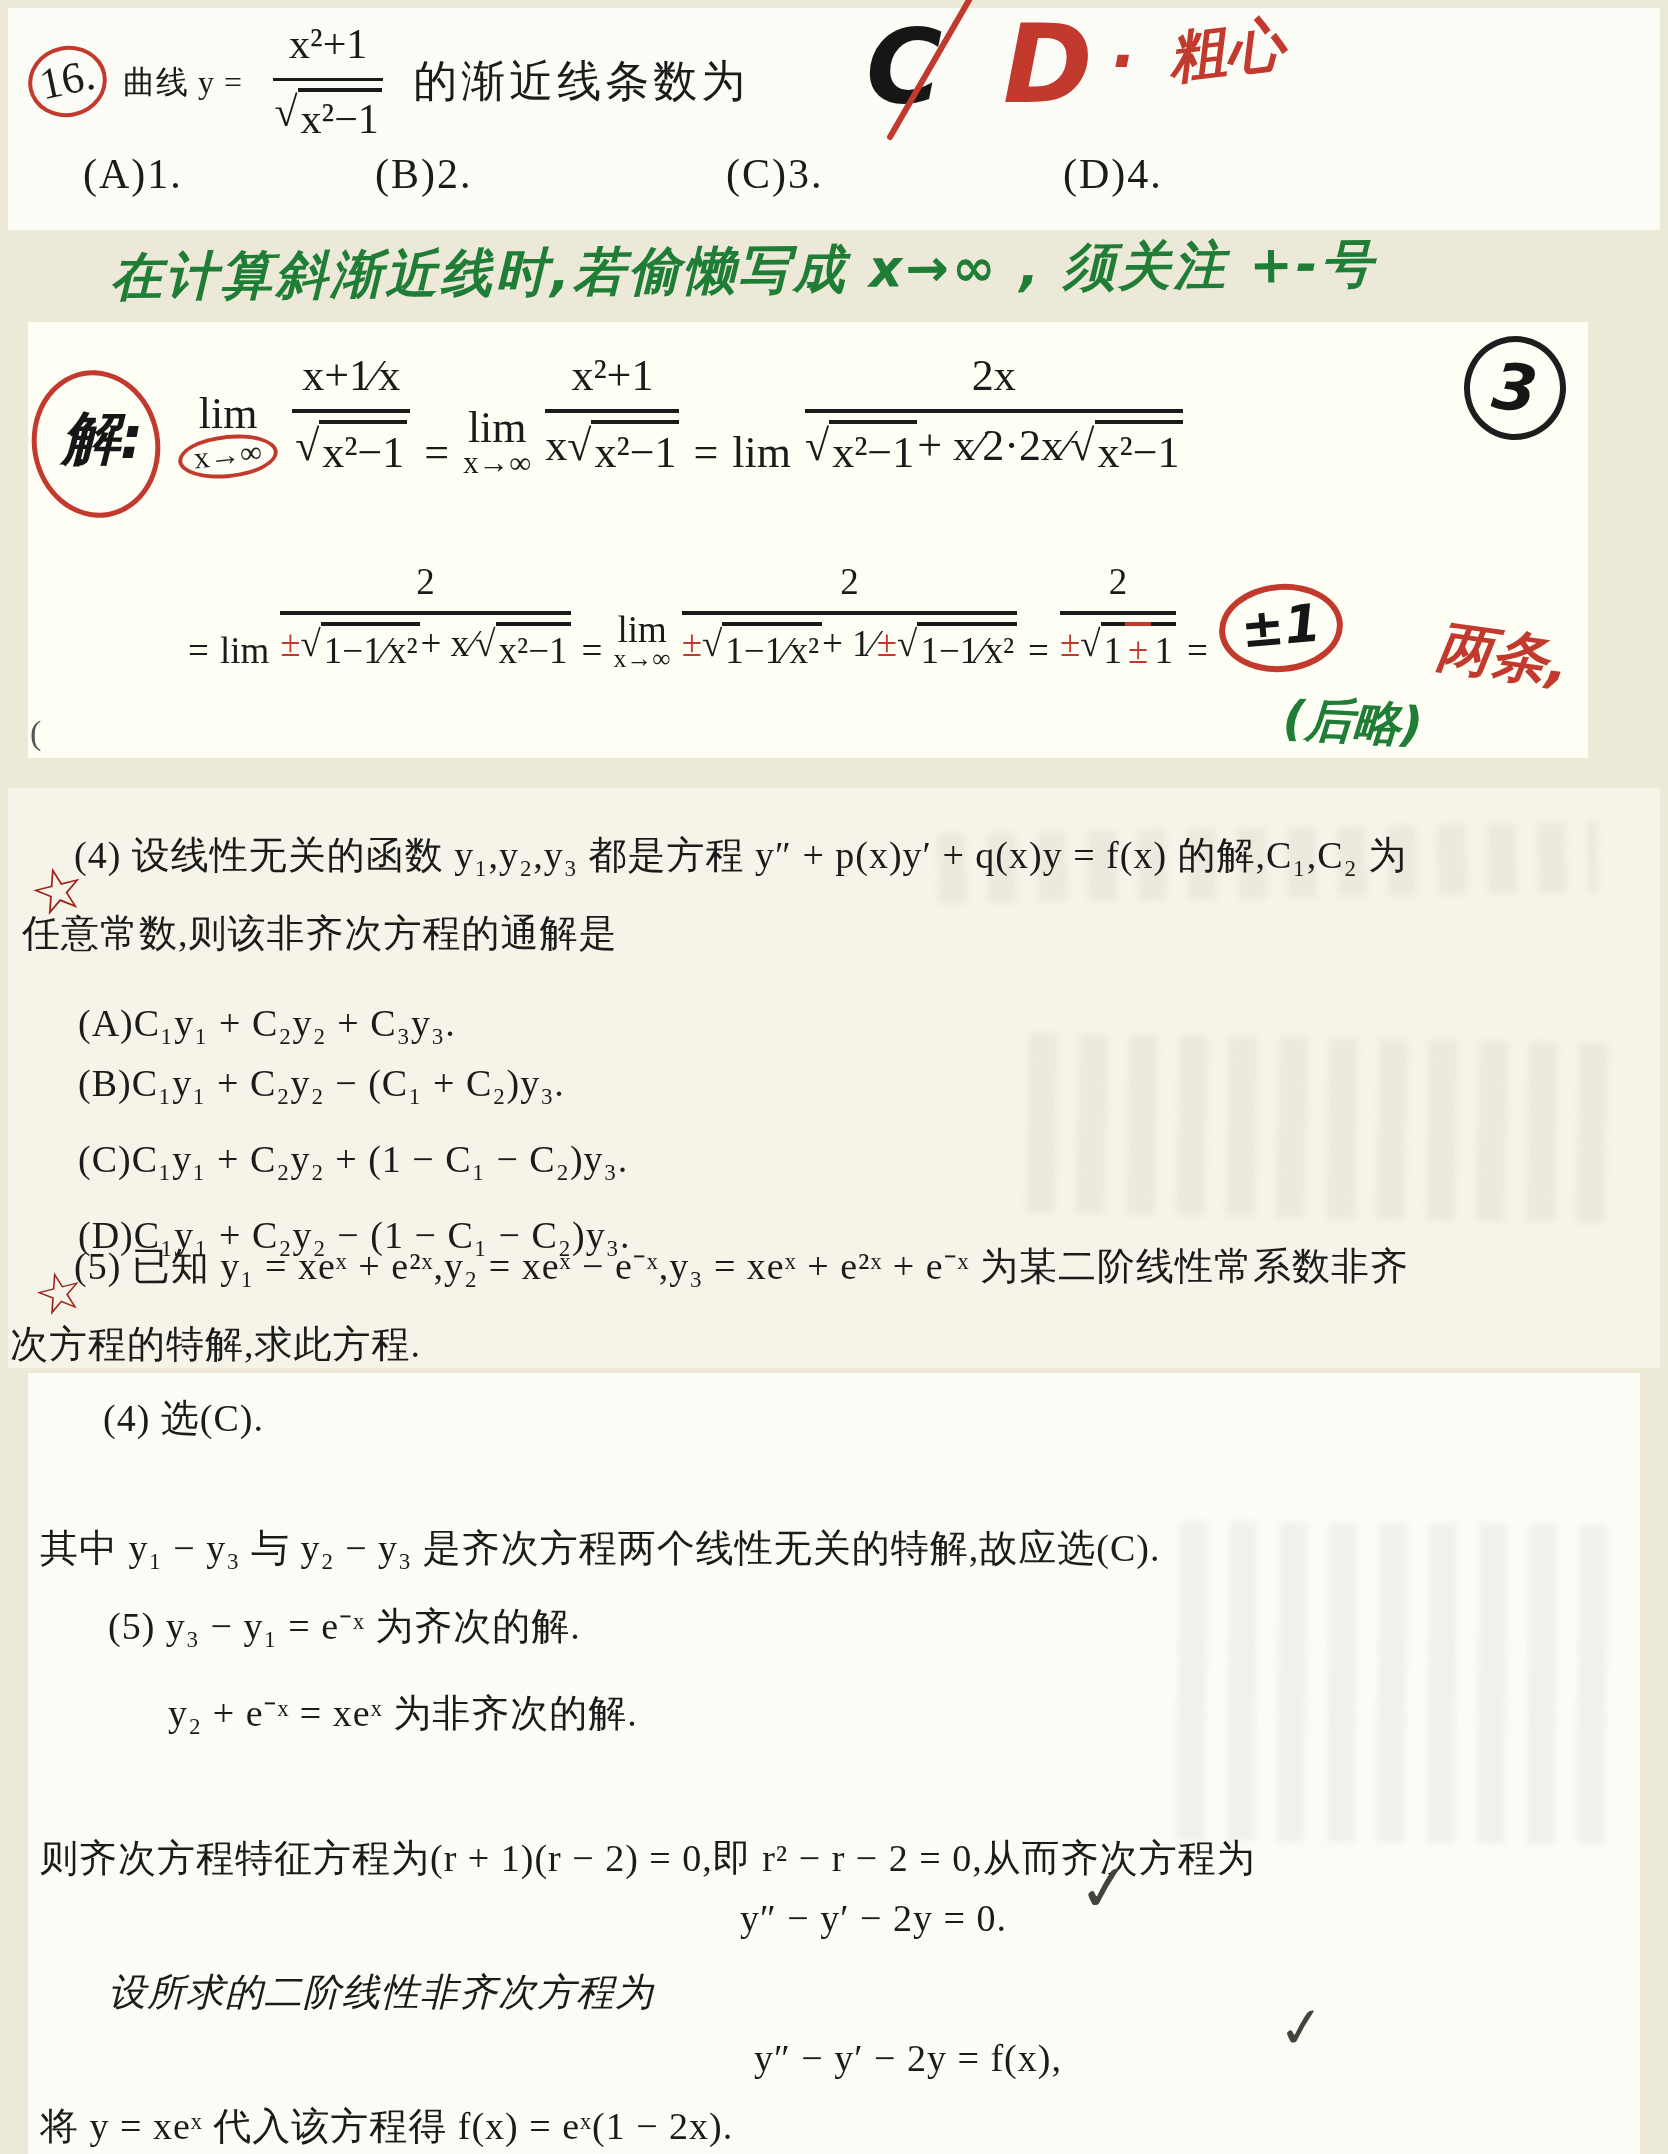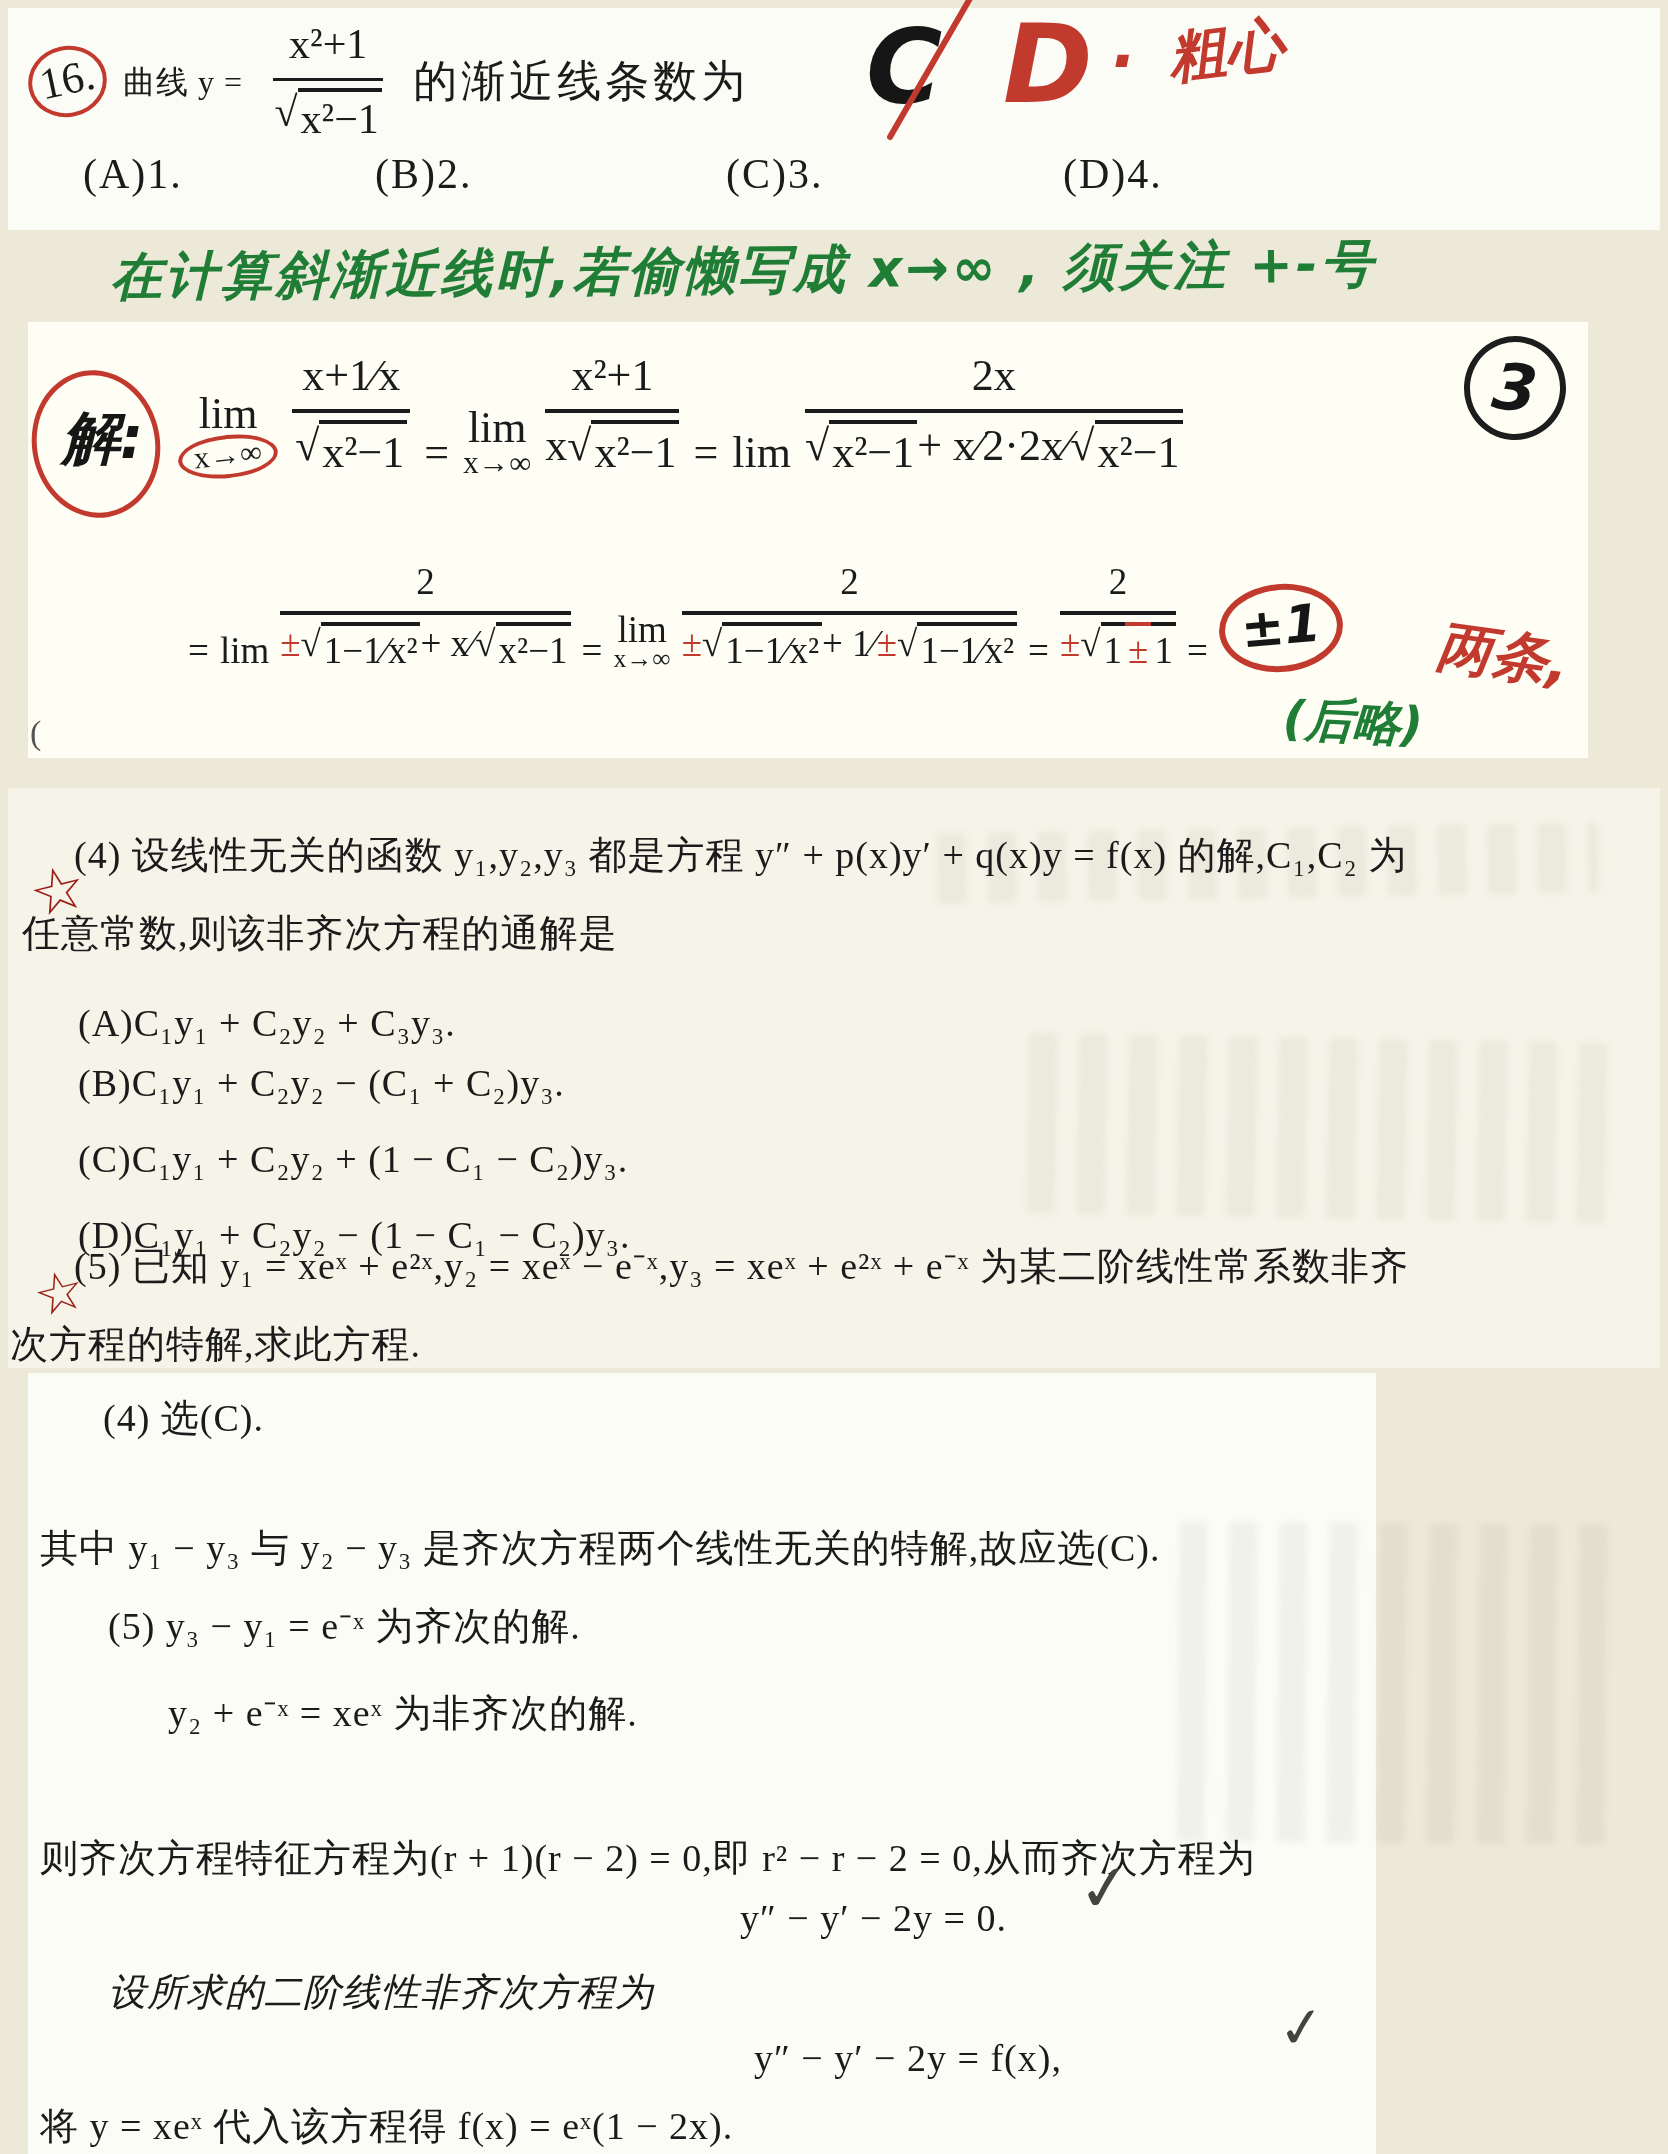--- a/index.html
+++ b/index.html
@@ -193,21 +193,21 @@
     <span class="print abs" style="left:70px;top:212px;">(A)C₁y₁ + C₂y₂ + C₃y₃.</span>
     <span class="print abs" style="left:70px;top:272px;">(B)C₁y₁ + C₂y₂ − (C₁ + C₂)y₃.</span>
     <span class="print abs" style="left:70px;top:348px;">(C)C₁y₁ + C₂y₂ + (1 − C₁ − C₂)y₃.</span>
     <span class="print abs" style="left:70px;top:424px;">(D)C₁y₁ + C₂y₂ − (1 − C₁ − C₂)y₃.</span>
 
     <span class="star abs" style="left:26px;top:472px;font-size:56px;">☆</span>
     <span class="print abs" style="left:66px;top:455px;">(5) 已知 y₁ = xeˣ + e²ˣ,y₂ = xeˣ − e⁻ˣ,y₃ = xeˣ + e²ˣ + e⁻ˣ 为某二阶线性常系数非齐</span>
     <span class="print abs" style="left:2px;top:533px;">次方程的特解,求此方程.</span>
   </section>
 
-  <section class="abs block" style="left:28px;top:1373px;width:1348px;height:781px;">
+  <section class="abs block" style="left:28px;top:1373px;width:1612px;height:781px;">
     <div class="ghost abs" style="left:1150px;top:150px;width:430px;height:320px;transform:rotate(.5deg);"></div>
 
     <span class="print abs" style="left:75px;top:22px;">(4) 选(C).</span>
     <span class="print abs" style="left:12px;top:152px;">其中 y₁ − y₃ 与 y₂ − y₃ 是齐次方程两个线性无关的特解,故应选(C).</span>
 
     <span class="print abs" style="left:80px;top:230px;">(5) y₃ − y₁ = e⁻ˣ 为齐次的解.</span>
     <span class="print abs" style="left:140px;top:308px;margin-top:9px;">y₂ + e⁻ˣ = xeˣ 为非齐次的解.</span>
     <span class="print abs" style="left:12px;top:462px;">则齐次方程特征方程为(r + 1)(r − 2) = 0,即 r² − r − 2 = 0,从而齐次方程为</span>
 
     <span class="print abs" style="left:712px;top:522px;">y″ − y′ − 2y = 0.</span>

